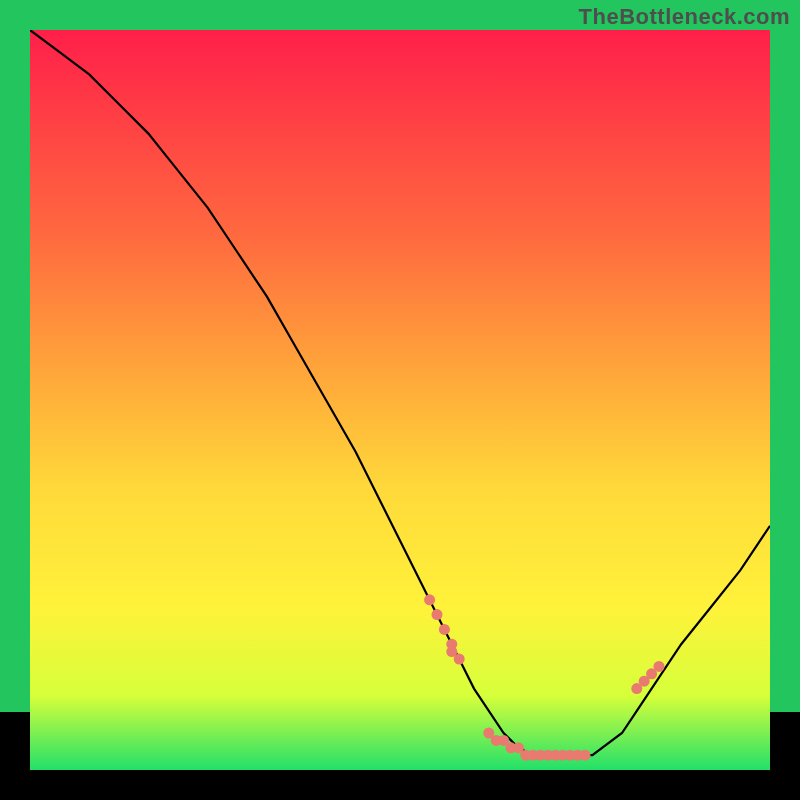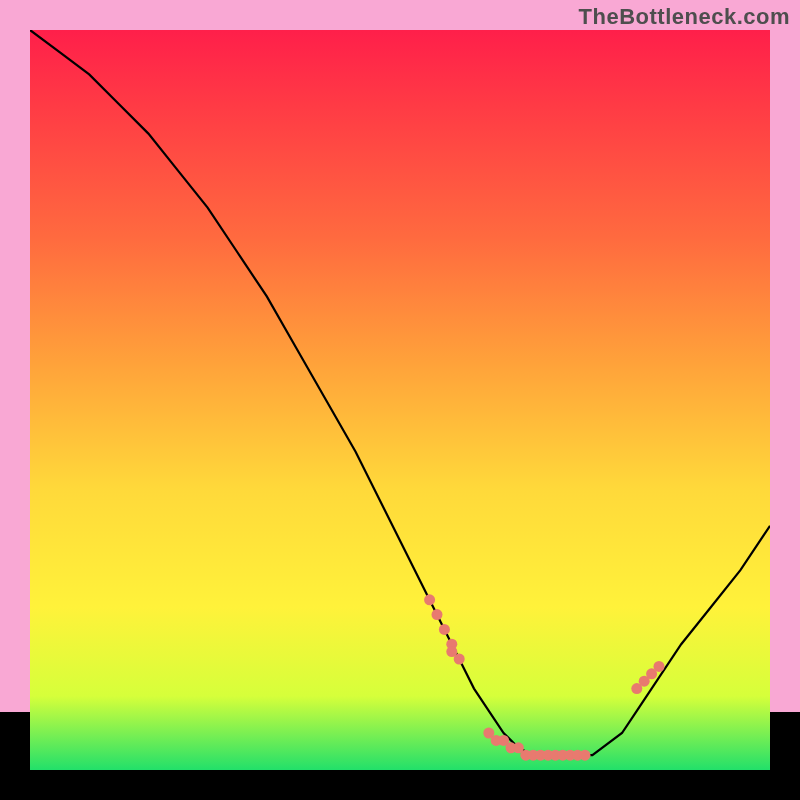--- a/index.html
+++ b/index.html
@@ -8,21 +8,21 @@
     width: 800px;
     height: 800px;
     background: #000;
     overflow: hidden;
     font-family: Arial, Helvetica, sans-serif;
   }
   .frame {
     position: relative;
     width: 800px;
     height: 712px;
-    background: #f9a8d4;
+    background: #22c55e;
   }
   .plot {
     position: absolute;
     left: 30px;
     top: 30px;
     width: 740px;
     height: 740px;
     
     background: linear-gradient(
       to bottom,

